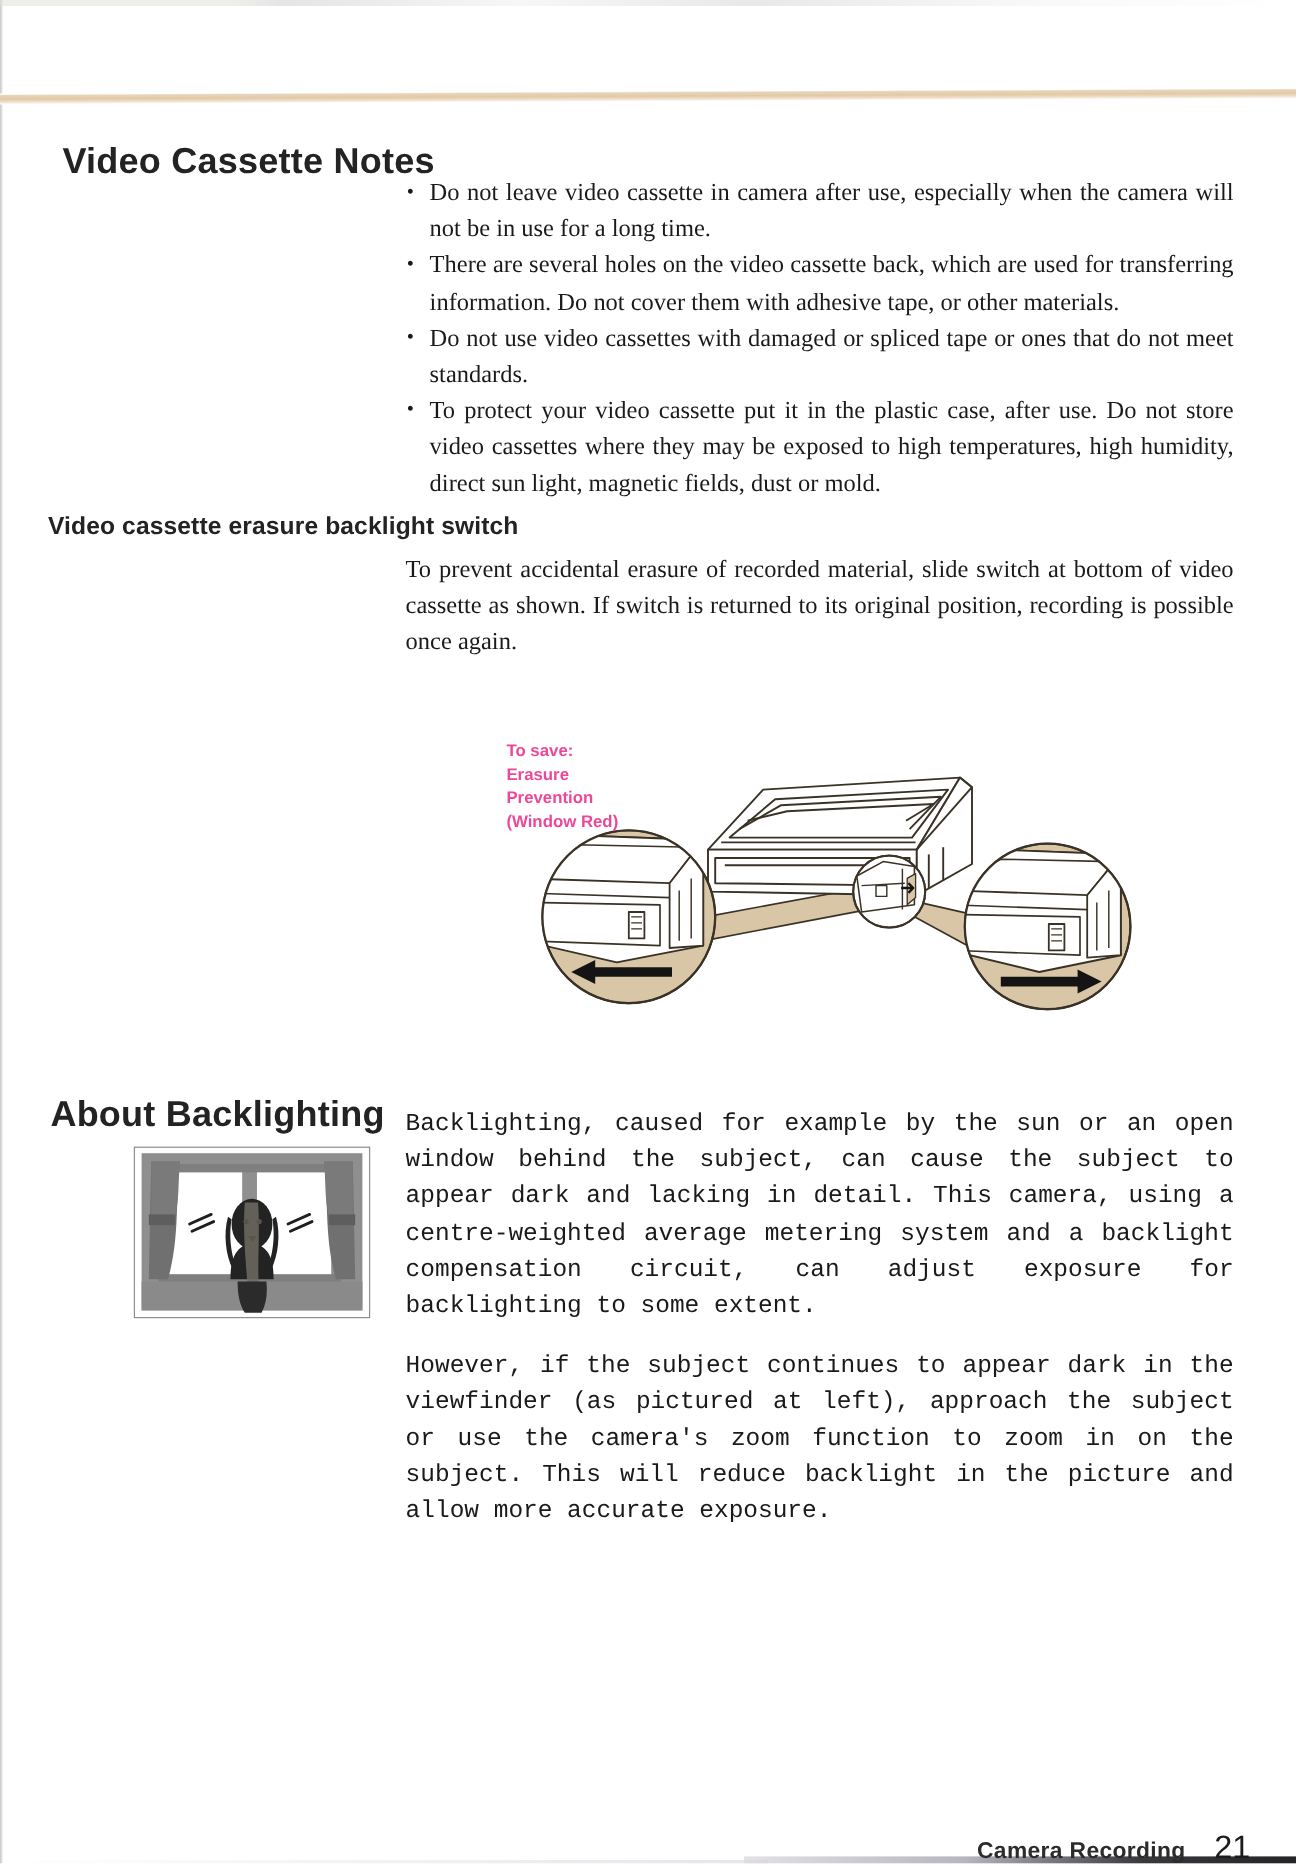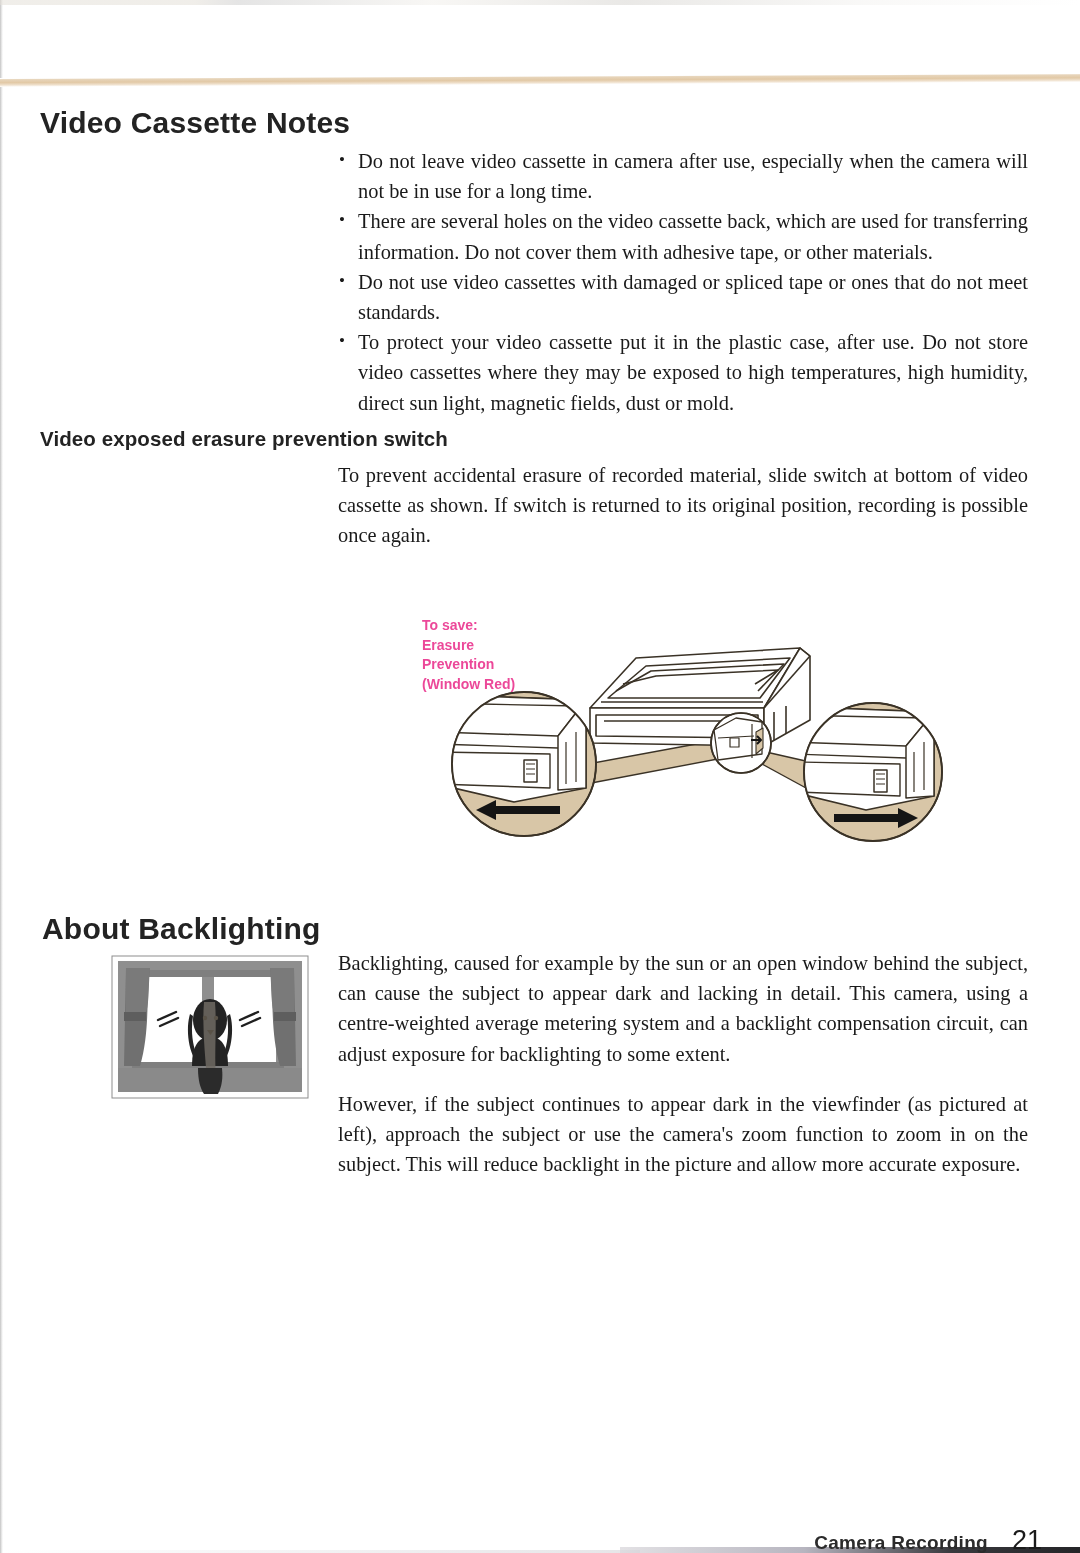--- a/index.html
+++ b/index.html
@@ -102,21 +102,21 @@
   }
   #notes-list li .bullet {
     position: absolute;
     left: 1px;
     top: -1px;
     font-size: 17px;
   }
   #erasure-paragraphs { top: 460px; }
   #erasure-paragraphs p { margin: 0; }
 
-  #backlight-paragraphs { top: 948px; }
+  #backlight-paragraphs { top: 923px; font-family: Liberation Mono, monospace; }
   #backlight-paragraphs p { margin: 0 0 0 0; }
   #backlight-paragraphs p.second { margin-top: 20px; }
 
   
   #backlight-illustration {
     position: absolute;
     left: 110px; top: 954px;
     width: 200px; height: 148px;
   }
 
@@ -162,42 +162,42 @@
 </style>
 </head>
 <body>
 
 <div class="scan-left-edge"></div>
 <div class="scan-top-smudge"></div>
 <div class="header-rule"></div>
 <div class="scan-bottom-fade"></div>
 <div class="scan-bottom-edge"></div>
 
-<h1 class="h-main" id="title-video-cassette-notes" style="margin:0;">Video Cassette Notes</h1>
+<h1 class="h-main" id="title-video-cassette-notes" style="margin:12px;">Video Cassette Notes</h1>
 
 <ul class="col" id="notes-list">
   <li>
     <span class="bullet">•</span>
     <span>Do not leave video cassette in camera after use, especially when the camera will not be in use for a long time.</span>
   </li>
   <li>
     <span class="bullet">•</span>
     <span>There are several holes on the video cassette back, which are used for transferring information. Do not cover them with adhesive tape, or other materials.</span>
   </li>
   <li>
     <span class="bullet">•</span>
     <span>Do not use video cassettes with damaged or spliced tape or ones that do not meet standards.</span>
   </li>
   <li>
     <span class="bullet">•</span>
     <span>To protect your video cassette put it in the plastic case, after use. Do not store video cassettes where they may be exposed to high temperatures, high humidity, direct sun light, magnetic fields, dust or mold.</span>
   </li>
 </ul>
 
-<h2 id="subtitle-erasure-switch" style="margin:0;">Video exposed erasure prevention switch</h2>
+<h2 id="subtitle-erasure-switch" style="margin:0;">Video cassette erasure backlight switch</h2>
 
 <div class="col" id="erasure-paragraphs">
   <p>To prevent accidental erasure of recorded material, slide switch at bottom of video cassette as shown. If switch is returned to its original position, recording is possible once again.</p>
 </div>
 
 <div id="cassette-diagram">
 
   <div class="dlabel" id="label-to-save">To save:
 Erasure
 Prevention

